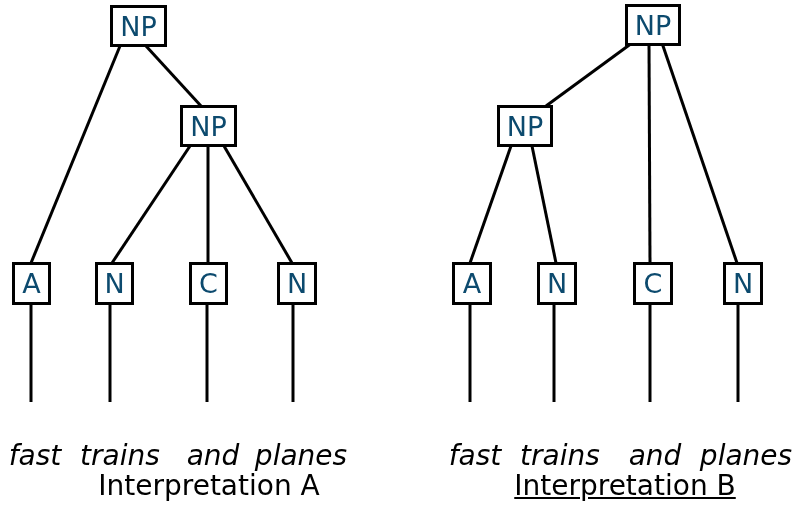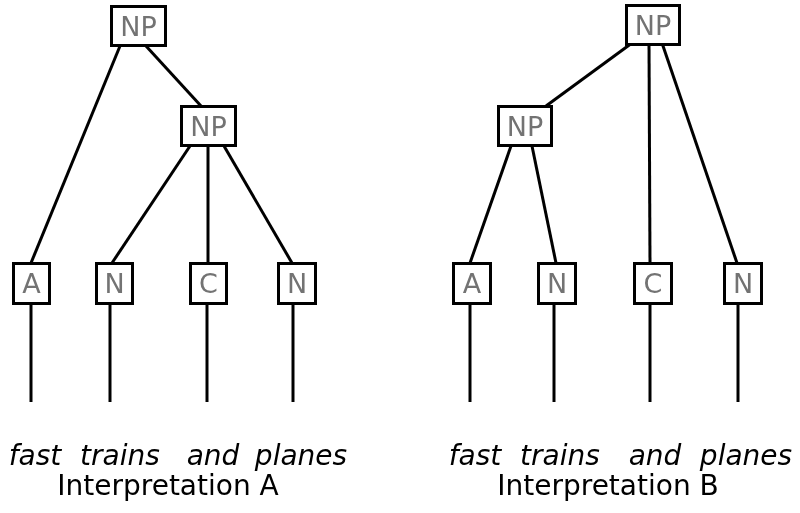--- a/index.html
+++ b/index.html
@@ -31,39 +31,40 @@
   .node {
     position: absolute;
     box-sizing: border-box;
     border: 3px solid #000000;
     background: #ffffff;
     display: flex;
     align-items: center;
     justify-content: center;
     font-size: 27px;
     line-height: 1;
-    color: #737373;
+    color: #0c4a6e;
   }
   .word {
     position: absolute;
     transform: translateX(-50%);
     font-style: italic;
     font-size: 28px;
     line-height: 1;
     white-space: nowrap;
     color: #000000;
     margin-top: 32px;
   }
   .caption {
     position: absolute;
     transform: translateX(-50%);
     font-size: 28px;
     line-height: 1;
     white-space: nowrap;
     color: #000000;
+    margin-left: 41px;
   }
 </style>
 </head>
 <body>
 
 <div class="canvas">
 
   <svg class="edges" viewBox="0 0 800 513" xmlns="http://www.w3.org/2000/svg">
 
     <line x1="120" y1="46" x2="31" y2="263"></line>
@@ -108,15 +109,15 @@
   <div class="node" style="left:452px; top:262px; width:40px; height:43px;">A</div>
   <div class="node" style="left:537px; top:262px; width:40px; height:43px;">N</div>
   <div class="node" style="left:633px; top:262px; width:40px; height:43px;">C</div>
   <div class="node" style="left:723px; top:262px; width:40px; height:43px;">N</div>
 
   <div class="word" style="left:475px; top:410px;">fast</div>
   <div class="word" style="left:560px; top:410px;">trains</div>
   <div class="word" style="left:655px; top:410px;">and</div>
   <div class="word" style="left:746px; top:410px;">planes</div>
 
-  <div class="caption" style="left:608px; top:472px;">Interpretation B</div>
+  <div class="caption" style="left:584px; top:472px;text-decoration:underline;">Interpretation B</div>
 
 </div>
 
 </body></html>

